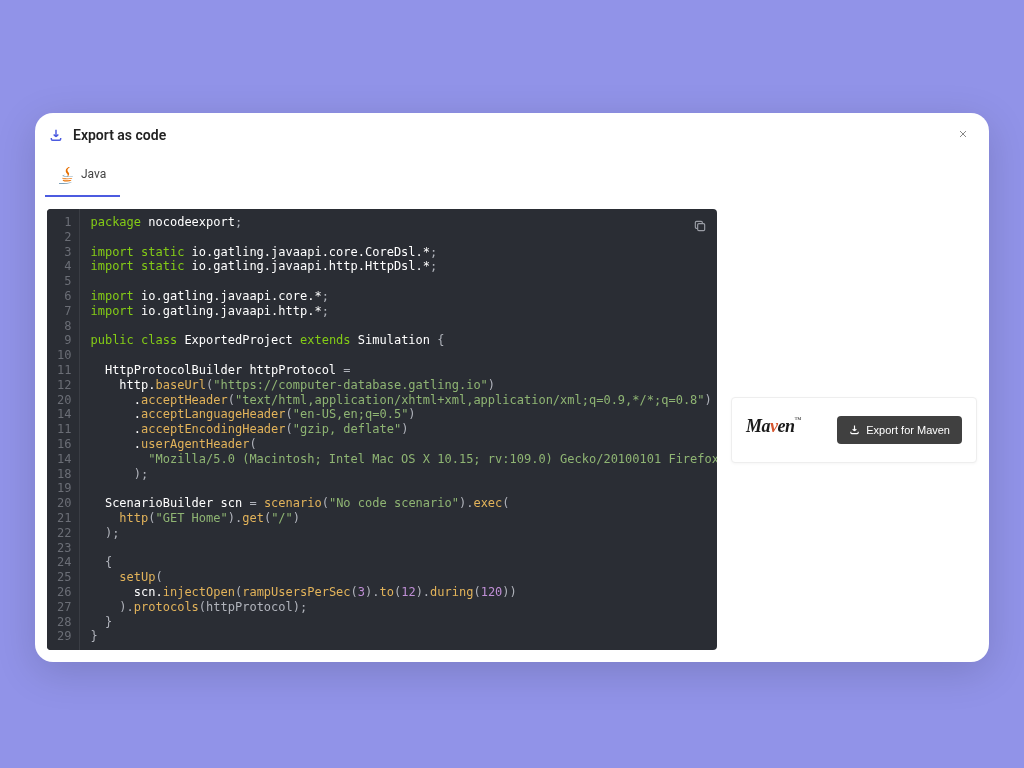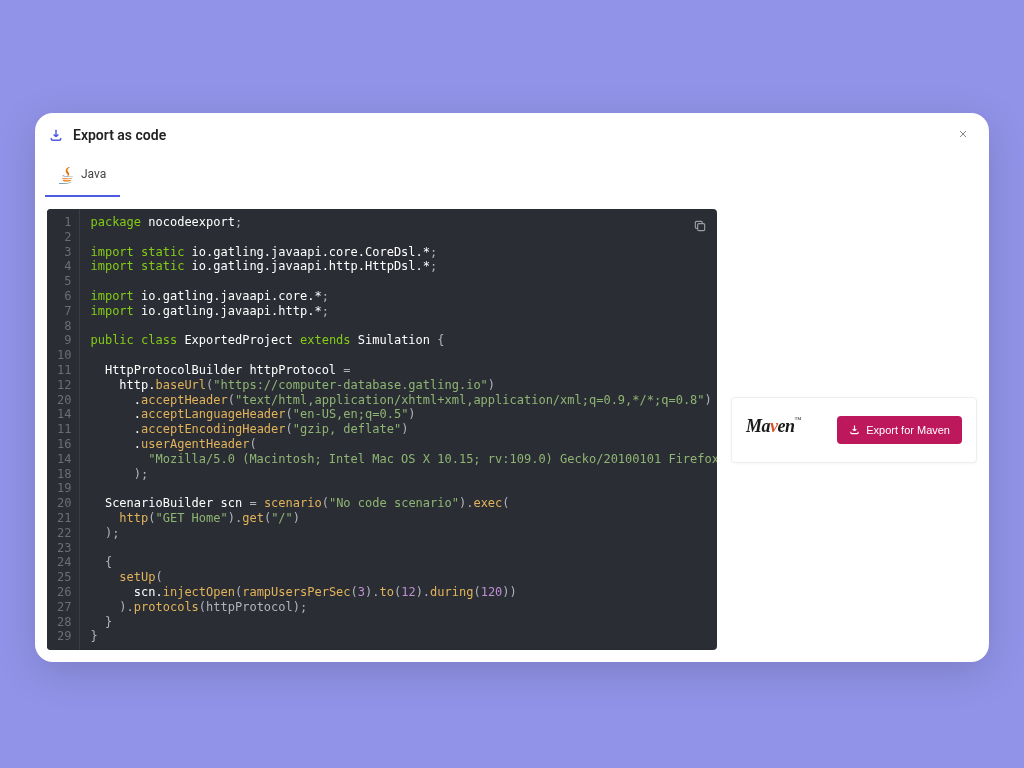--- a/index.html
+++ b/index.html
@@ -129,21 +129,21 @@
   font-size: 18px;
   font-weight: 700;
   font-style: italic;
   color: #1a1a1a;
   letter-spacing: -0.5px;
   position: relative;
 }
 .maven-logo .v { color: #d6552e; font-style: italic; }
 .maven-logo .tm { font-size: 7px; vertical-align: top; font-style: normal; font-weight: 400; }
 .export-btn {
-  background: #be185d;
+  background: #404040;
   color: #fff;
   border: none;
   border-radius: 4px;
   padding: 8px 12px;
   font-size: 11px;
   font-weight: 500;
   cursor: pointer;
   display: flex;
   align-items: center;
   gap: 6px;

